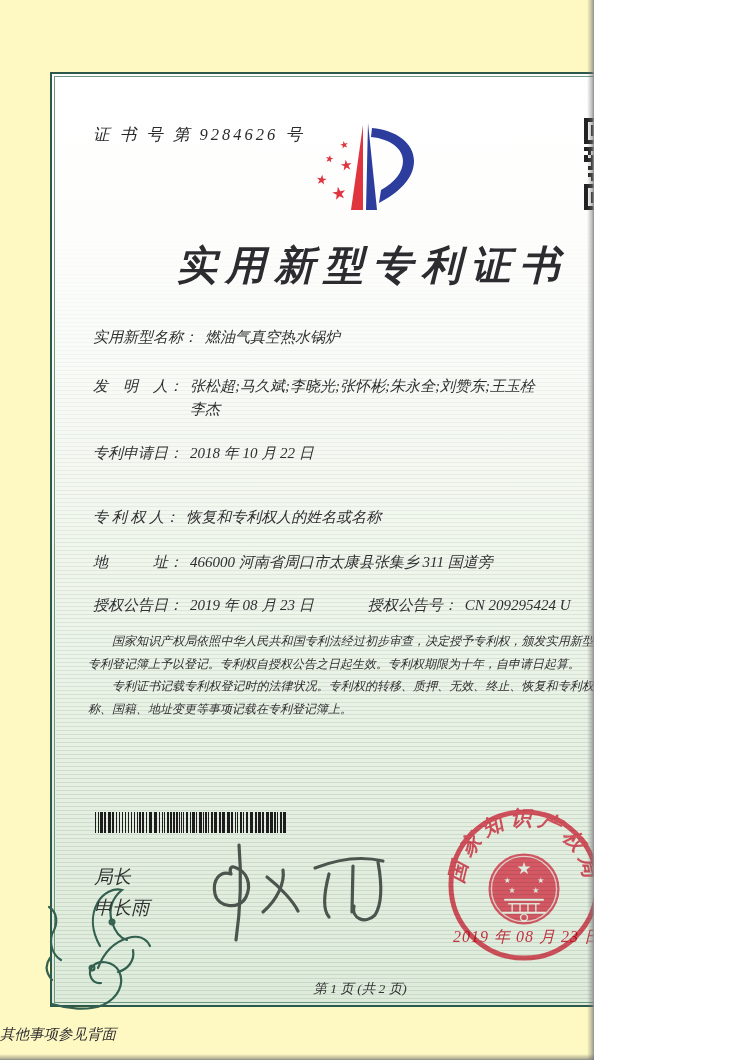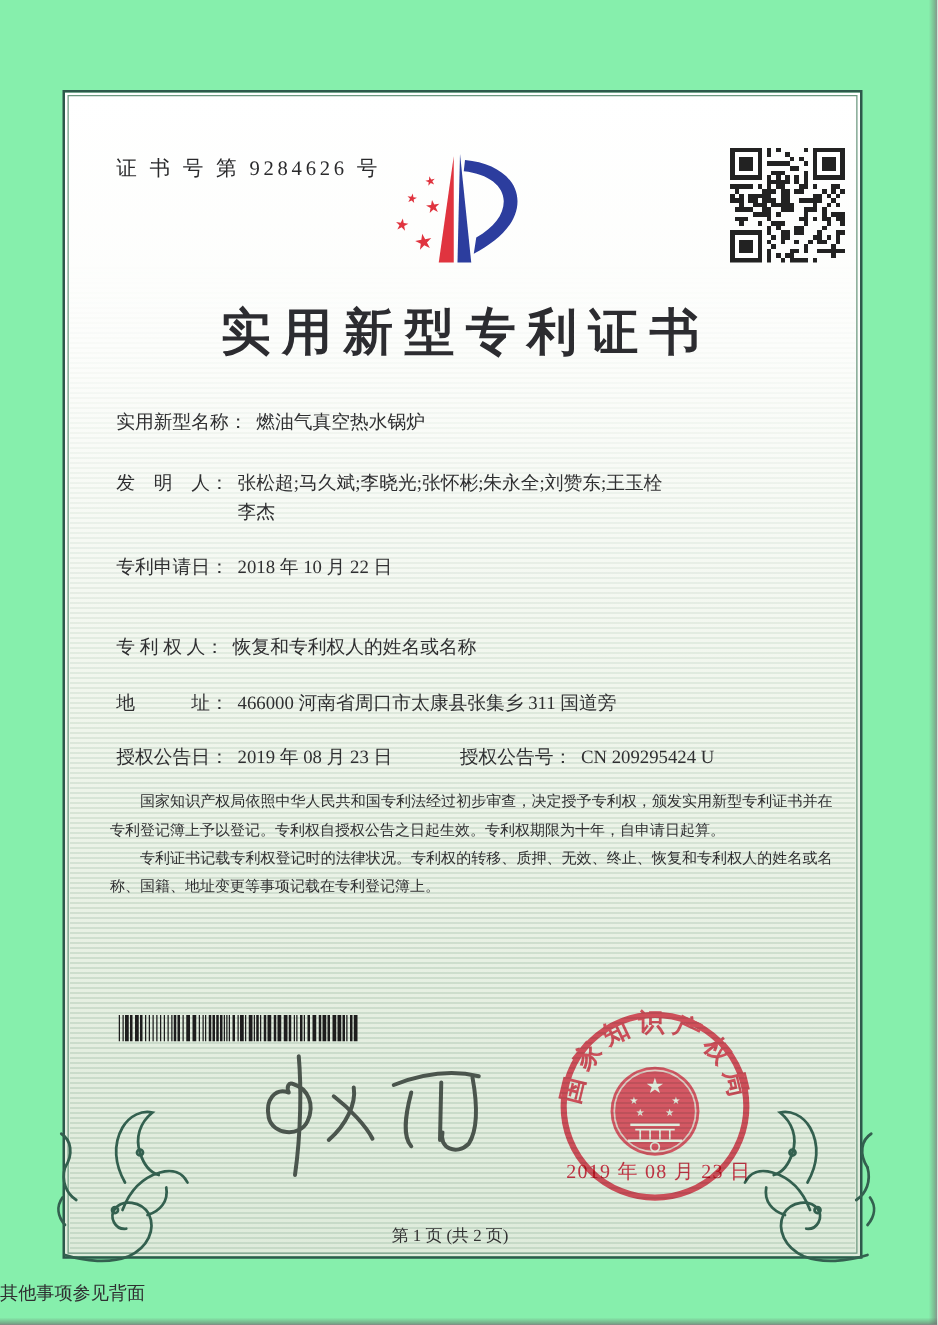--- a/index.html
+++ b/index.html
@@ -1,20 +1,21 @@
 <!DOCTYPE html>
 <html><head>
 <meta charset="utf-8">
 <style>
   html,body{margin:0;padding:0;background:#ffffff;}
   .paper{
-    position:relative;width:750px;height:1060px;overflow:hidden;
-    background:#86efac;
+    position:relative;width:594px;height:1060px;overflow:hidden;
+    background:#fef9c3;
     font-family:"Liberation Serif","DejaVu Serif",serif;
     color:#2e2e30;
+    font-style:italic;
   }
   .edge-right{position:absolute;top:0;right:0;width:7px;height:100%;
     background:linear-gradient(90deg,rgba(0,0,0,0),rgba(110,110,110,.45) 70%,#8f8f8f);}
   .edge-bottom{position:absolute;left:0;bottom:0;width:100%;height:6px;
     background:linear-gradient(180deg,rgba(0,0,0,0),rgba(100,100,100,.5) 80%,#878787);}
   
   .frame{position:absolute;left:50px;top:72px;width:636px;height:931px;
     border:2.5px solid #2d594b;
     background:linear-gradient(180deg,#ffffff 0%,#fcfdfb 22%,#eff5eb 55%,#e4eee0 82%,#deebdb 100%);}
   .frame::before{content:"";position:absolute;inset:2px;border:1.2px solid #6b977f;}
@@ -395,20 +396,24 @@
       <div class="bar" style="width: 3px; margin-right: 1px;"></div>
       <div class="bar" style="width: 2px; margin-right: 2px;"></div>
       <div class="bar" style="width: 3px; margin-right: 1px;"></div>
       <div class="bar" style="width: 3px; margin-right: 1px;"></div>
       <div class="bar" style="width: 2px; margin-right: 1px;"></div>
       <div class="bar" style="width: 1px; margin-right: 2px;"></div>
       <div class="bar" style="width: 2px; margin-right: 1px;"></div>
       <div class="bar" style="width: 3px; margin-right: 1px;"></div>
     </div>
 
+  <div class="director">
+    <div>局长</div>
+    <div>申长雨</div>
+  </div>
 
   <div class="signature">
     <svg viewBox="200 835 200 108" fill="none" stroke="#3c463f" stroke-width="3.2" stroke-linecap="round" opacity="0.9">
       <path d="M231,874 C220,870 212,880 215,894 C218,908 240,910 246,897 C252,884 247,871 234,867 C231,866 229,869 231,874"></path>
       <path d="M239,845 C241,868 241,905 236,940"></path>
       <path d="M283,870 C285,883 277,900 263,912"></path>
       <path d="M267,877 C280,887 293,901 298,911"></path>
       <path d="M315,868 C338,859 362,856 383,861"></path>
       <path d="M329,874 C324,893 322,909 329,917"></path>
       <path d="M353,866 L352,912"></path>

